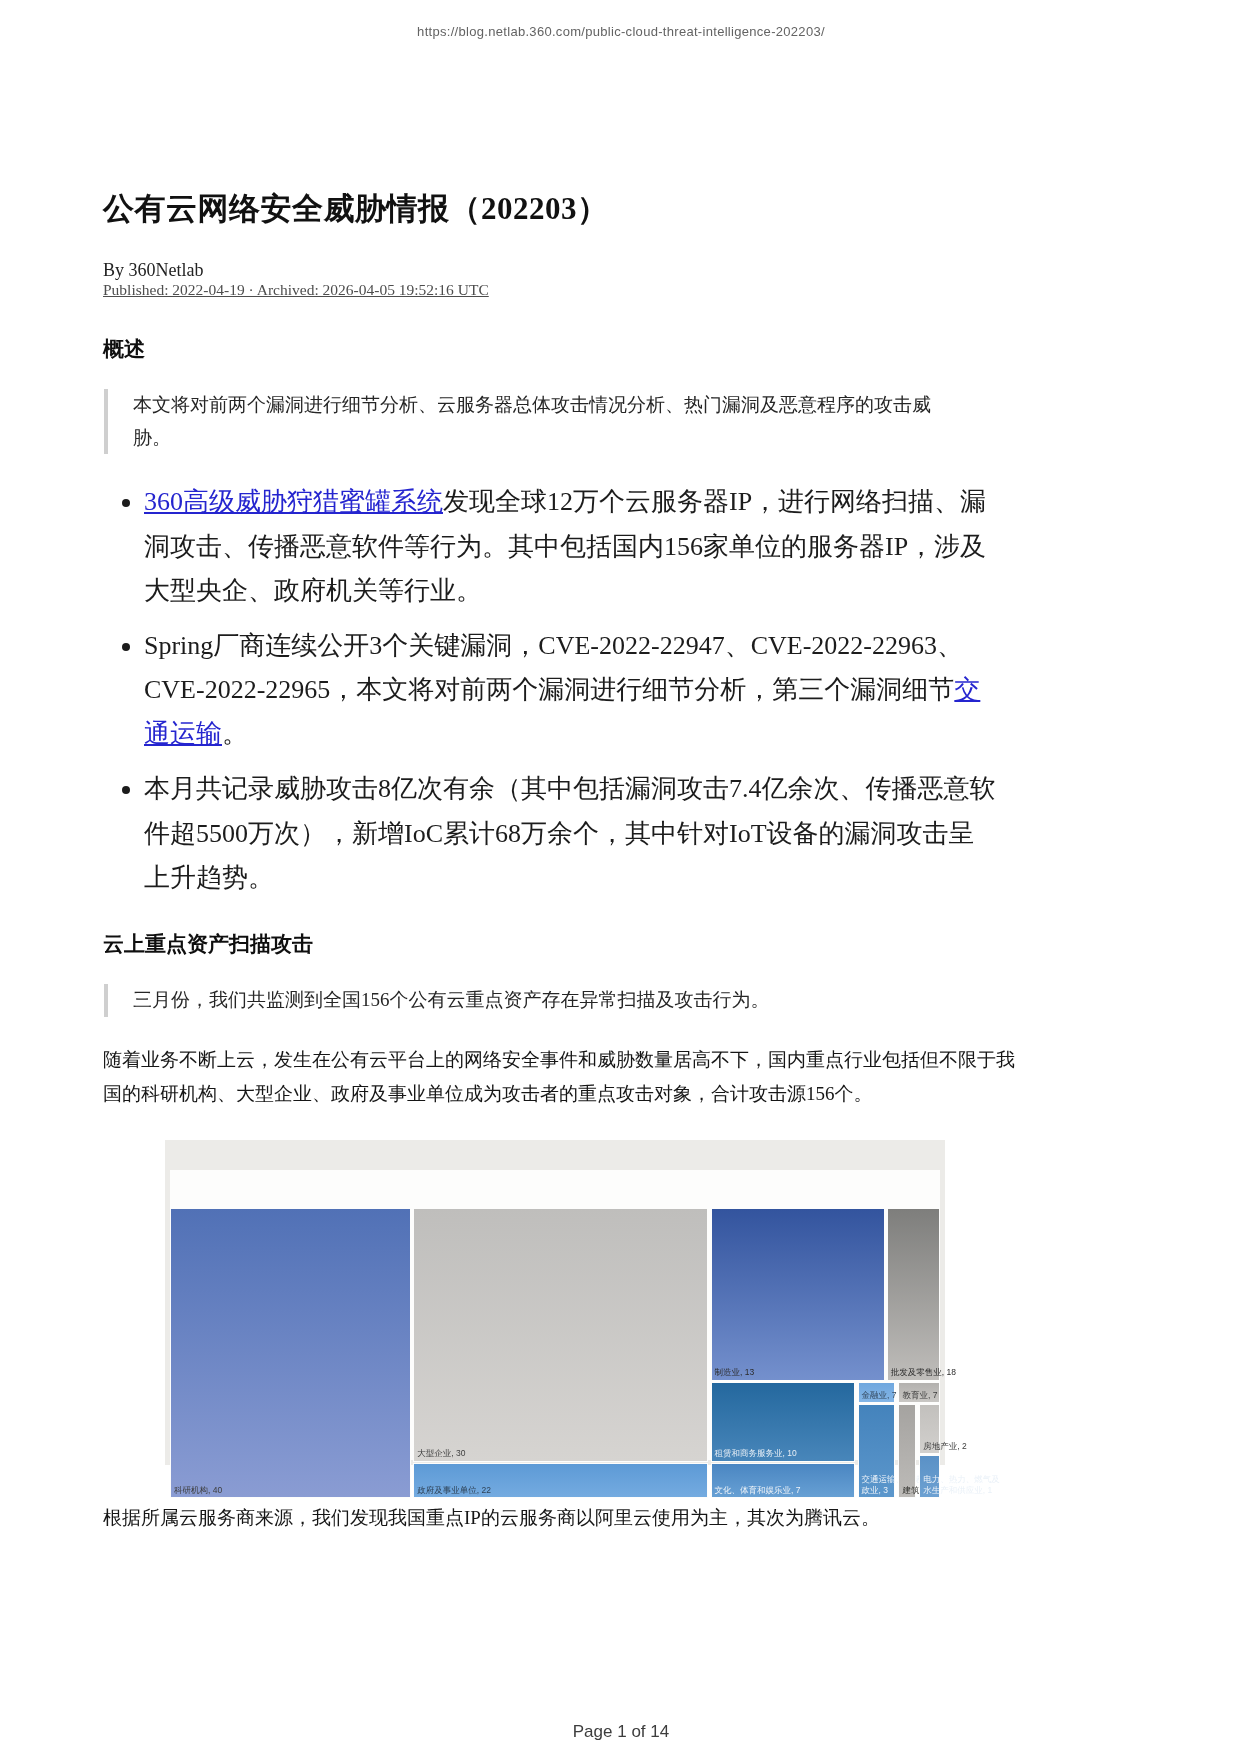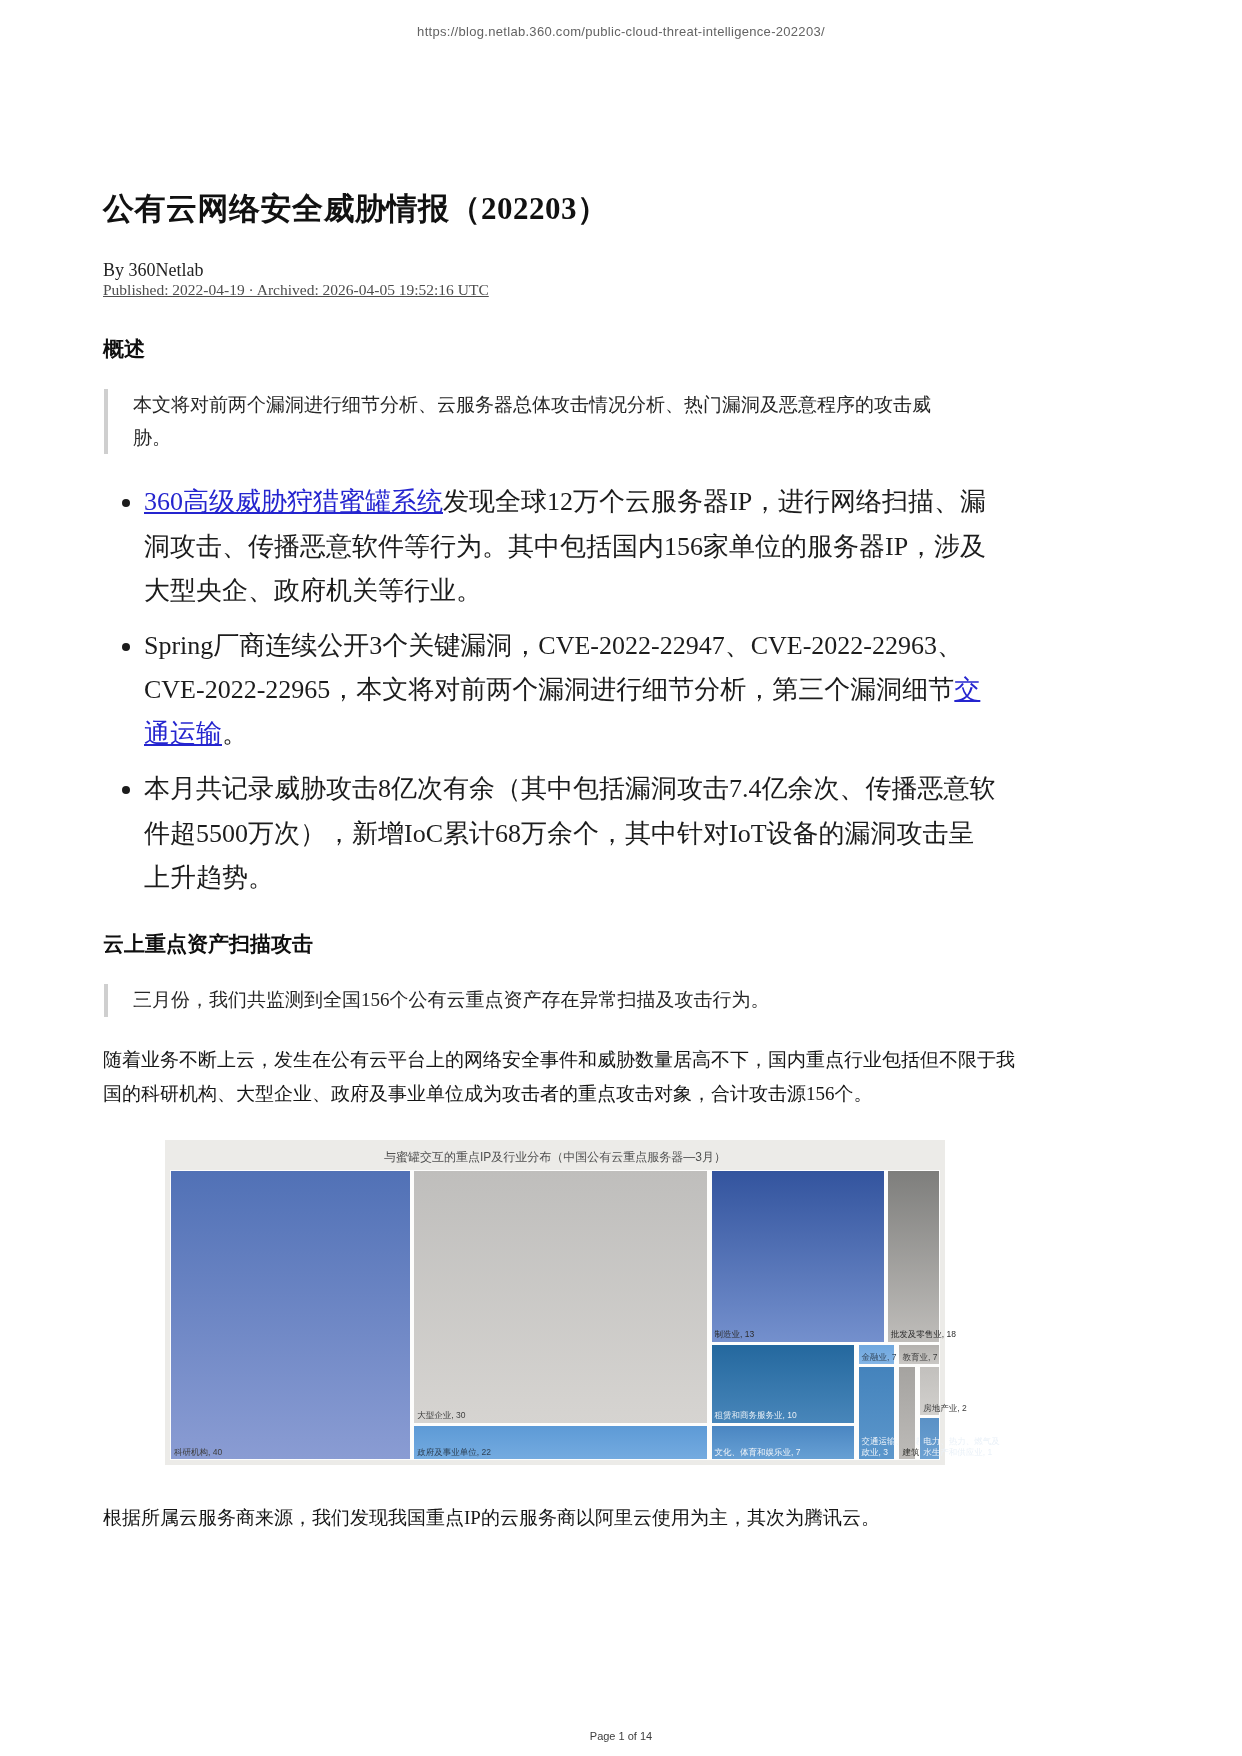--- a/index.html
+++ b/index.html
@@ -35,31 +35,31 @@
 
   
   .chart { position:relative; width:780px; height:325px; margin:16px 0 36px 62px;
     background:#ecebe8; }
   .chart-title {
     position:absolute; top:0; left:0; width:100%; height:30px; padding-top:9px;
     text-align:center; font-family:"Liberation Sans","DejaVu Sans",sans-serif;
     font-size:12px; color:#4f4f4f;
   }
   .plot { position:absolute; left:5px; right:5px; top:30px; bottom:5px; background:#fdfdfc; }
-  .tm-block { position:absolute; border:1px solid #fdfdfc; }
+  .tm-block { position:absolute; border:1px solid #fdfdfc;margin-top:38px; }
   .tm-label {
     position:absolute; left:3px; bottom:2px;
     font-family:"Liberation Sans","DejaVu Sans",sans-serif;
     font-size:8.5px; line-height:1.25; white-space:nowrap; pointer-events:none;
   }
   .tm-label.wrap { white-space:normal; width:80px; }
 
   .page-footer {
     position:absolute; bottom:14px; left:0; width:100%; text-align:center;
-    font-family:"Liberation Sans","DejaVu Sans",sans-serif; font-size:11px; color:#3d3d3d;
+    font-family:"Liberation Sans","DejaVu Sans",sans-serif; font-size:17px; color:#3d3d3d;
   }
 </style>
 </head>
 <body>
 
 <div class="url-header">https://blog.netlab.360.com/public-cloud-threat-intelligence-202203/</div>
 
 <div class="content">
   <h1 class="page-title">公有云网络安全威胁情报（202203）</h1>
   <div class="byline">By 360Netlab</div>
@@ -75,21 +75,20 @@
     <li><span>本月共记录威胁攻击8亿次有余（其中包括漏洞攻击7.4亿余次、传播恶意软件超5500万次），新增IoC累计68万余个，其中针对IoT设备的漏洞攻击呈上升趋势。</span><span></span></li>
   </ul>
 
   <h2 class="section-heading scan-section-heading">云上重点资产扫描攻击</h2>
 
   <blockquote class="quote">三月份，我们共监测到全国156个公有云重点资产存在异常扫描及攻击行为。</blockquote>
 
   <p class="para">随着业务不断上云，发生在公有云平台上的网络安全事件和威胁数量居高不下，国内重点行业包括但不限于我国的科研机构、大型企业、政府及事业单位成为攻击者的重点攻击对象，合计攻击源156个。</p>
 
   <div class="chart">
-    <div class="chart-title">与蜜罐交互的重点IP及行业分布（中国公有云重点服务器—3月）</div>
     <div class="plot" id="treemap-plot">
         <div class="tm-block" style="left: 0%; top: 0%; width: 31.3%; height: 100%; background: linear-gradient(rgb(81, 113, 182), rgb(138, 156, 211));">
           <div class="tm-label" style="color: rgb(61, 61, 61);">科研机构, 40</div>
         </div>
         <div class="tm-block" style="left: 31.6%; top: 0%; width: 38.3%; height: 87.4%; background: linear-gradient(rgb(191, 190, 188), rgb(214, 212, 209));">
           <div class="tm-label" style="color: rgb(61, 61, 61);">大型企业, 30</div>
         </div>
         <div class="tm-block" style="left: 31.6%; top: 87.8%; width: 38.3%; height: 12.2%; background: linear-gradient(rgb(93, 154, 214), rgb(116, 171, 224));">
           <div class="tm-label" style="color: rgb(46, 66, 87);">政府及事业单位, 22</div>
         </div>

